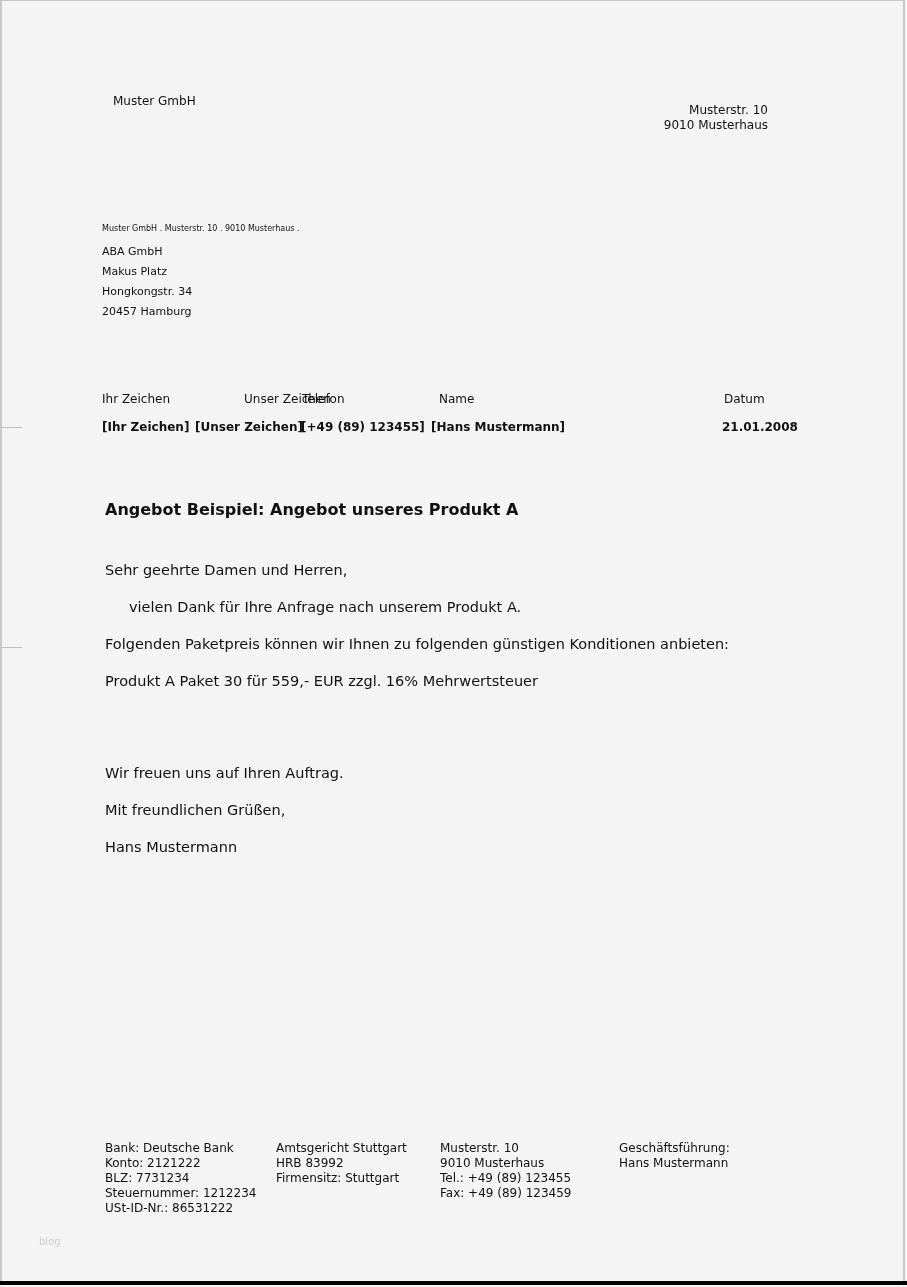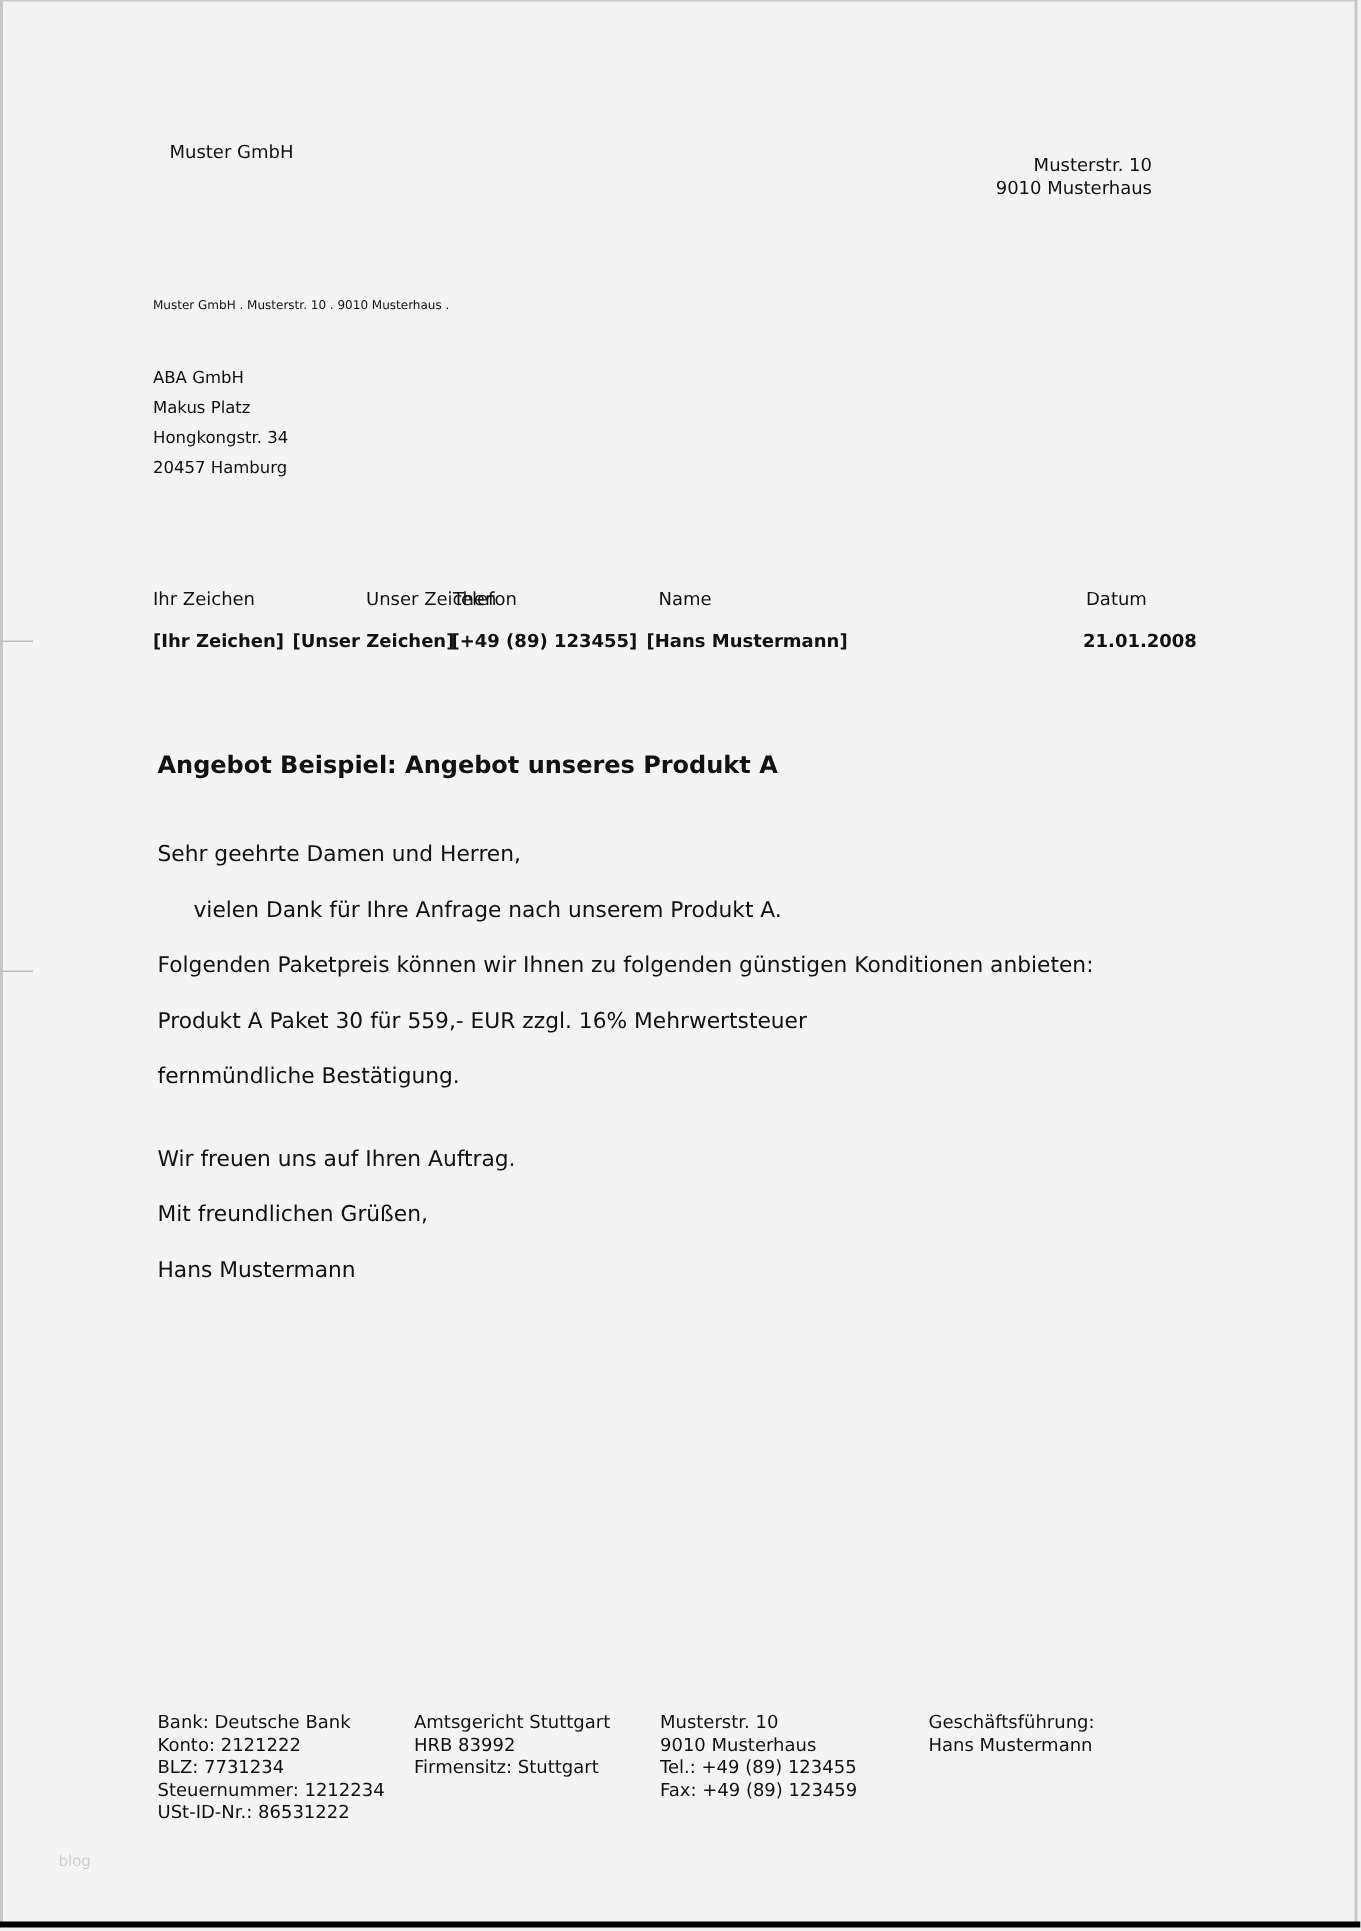--- a/index.html
+++ b/index.html
@@ -12,21 +12,21 @@
   .page {
     position: absolute; left: 0; top: 0; width: 905px; height: 1283px;
     border-left: 2px solid #c8c8c8; border-top: 1px solid #c8c8c8; border-right: 2px solid #c8c8c8;
     box-sizing: border-box;
   }
   .bottom-rule { position: absolute; left: 0; top: 1281px; width: 907px; height: 4px; background: #000; }
   .fold-mark { position: absolute; left: 0; width: 22px; height: 1px; background: #bdbdbd; }
   .abs { position: absolute; white-space: nowrap; }
   .company-name { left: 113px; top: 94px; font-size: 12px; }
   .sender-address { right: 139px; top: 103px; font-size: 12px; text-align: right; line-height: 15px; }
-  .return-line { left: 102px; top: 199px; font-size: 8px; letter-spacing: 0; text-align: center; }
+  .return-line { left: 102px; top: 224px; font-size: 8px; letter-spacing: 0; text-align: center; }
   .recipient { left: 102px; top: 242px; font-size: 11px; line-height: 20px; }
   .ref-label { top: 392px; font-size: 12px; }
   .ref-value { top: 420px; font-size: 12px; font-weight: bold; }
   .subject { left: 105px; top: 500px; font-size: 16px; font-weight: bold; }
   .body-text { left: 105px; font-size: 14.5px; line-height: 18px; }
   .footer-col { top: 1141px; font-size: 12px; line-height: 15px; }
   .watermark { left: 39px; top: 1236px; font-size: 10px; color: #cfcfcf; }
 </style>
 </head>
 <body>
@@ -62,21 +62,20 @@
 <div class="abs ref-value" style="left:431px;">[Hans Mustermann]</div>
 <div class="abs ref-value" style="left:722px;">21.01.2008</div>
 
 <div class="abs subject">Angebot Beispiel: Angebot unseres Produkt A</div>
 
 <div class="abs body-text" style="top:561px;">Sehr geehrte Damen und Herren,</div>
 <div class="abs body-text" style="top:598px;margin-left:24px;">vielen Dank für Ihre Anfrage nach unserem Produkt A.</div>
 <div class="abs body-text" style="top:635px;">Folgenden Paketpreis können wir Ihnen zu folgenden günstigen Konditionen anbieten:</div>
 <div class="abs body-text" style="top:672px;">Produkt A Paket 30 für 559,- EUR zzgl. 16% Mehrwertsteuer</div>
 <div class="abs body-text" style="top:709px;">
-  <div>fernmündliche Bestätigung.</div>
 </div>
 <div class="abs body-text" style="top:764px;">Wir freuen uns auf Ihren Auftrag.</div>
 <div class="abs body-text" style="top:801px;">Mit freundlichen Grüßen,</div>
 <div class="abs body-text" style="top:838px;">Hans Mustermann</div>
 
 <div class="abs footer-col" style="left:105px;">
   <div>Bank: Deutsche Bank</div>
   <div>Konto: 2121222</div>
   <div>BLZ: 7731234</div>
   <div>Steuernummer: 1212234</div>

